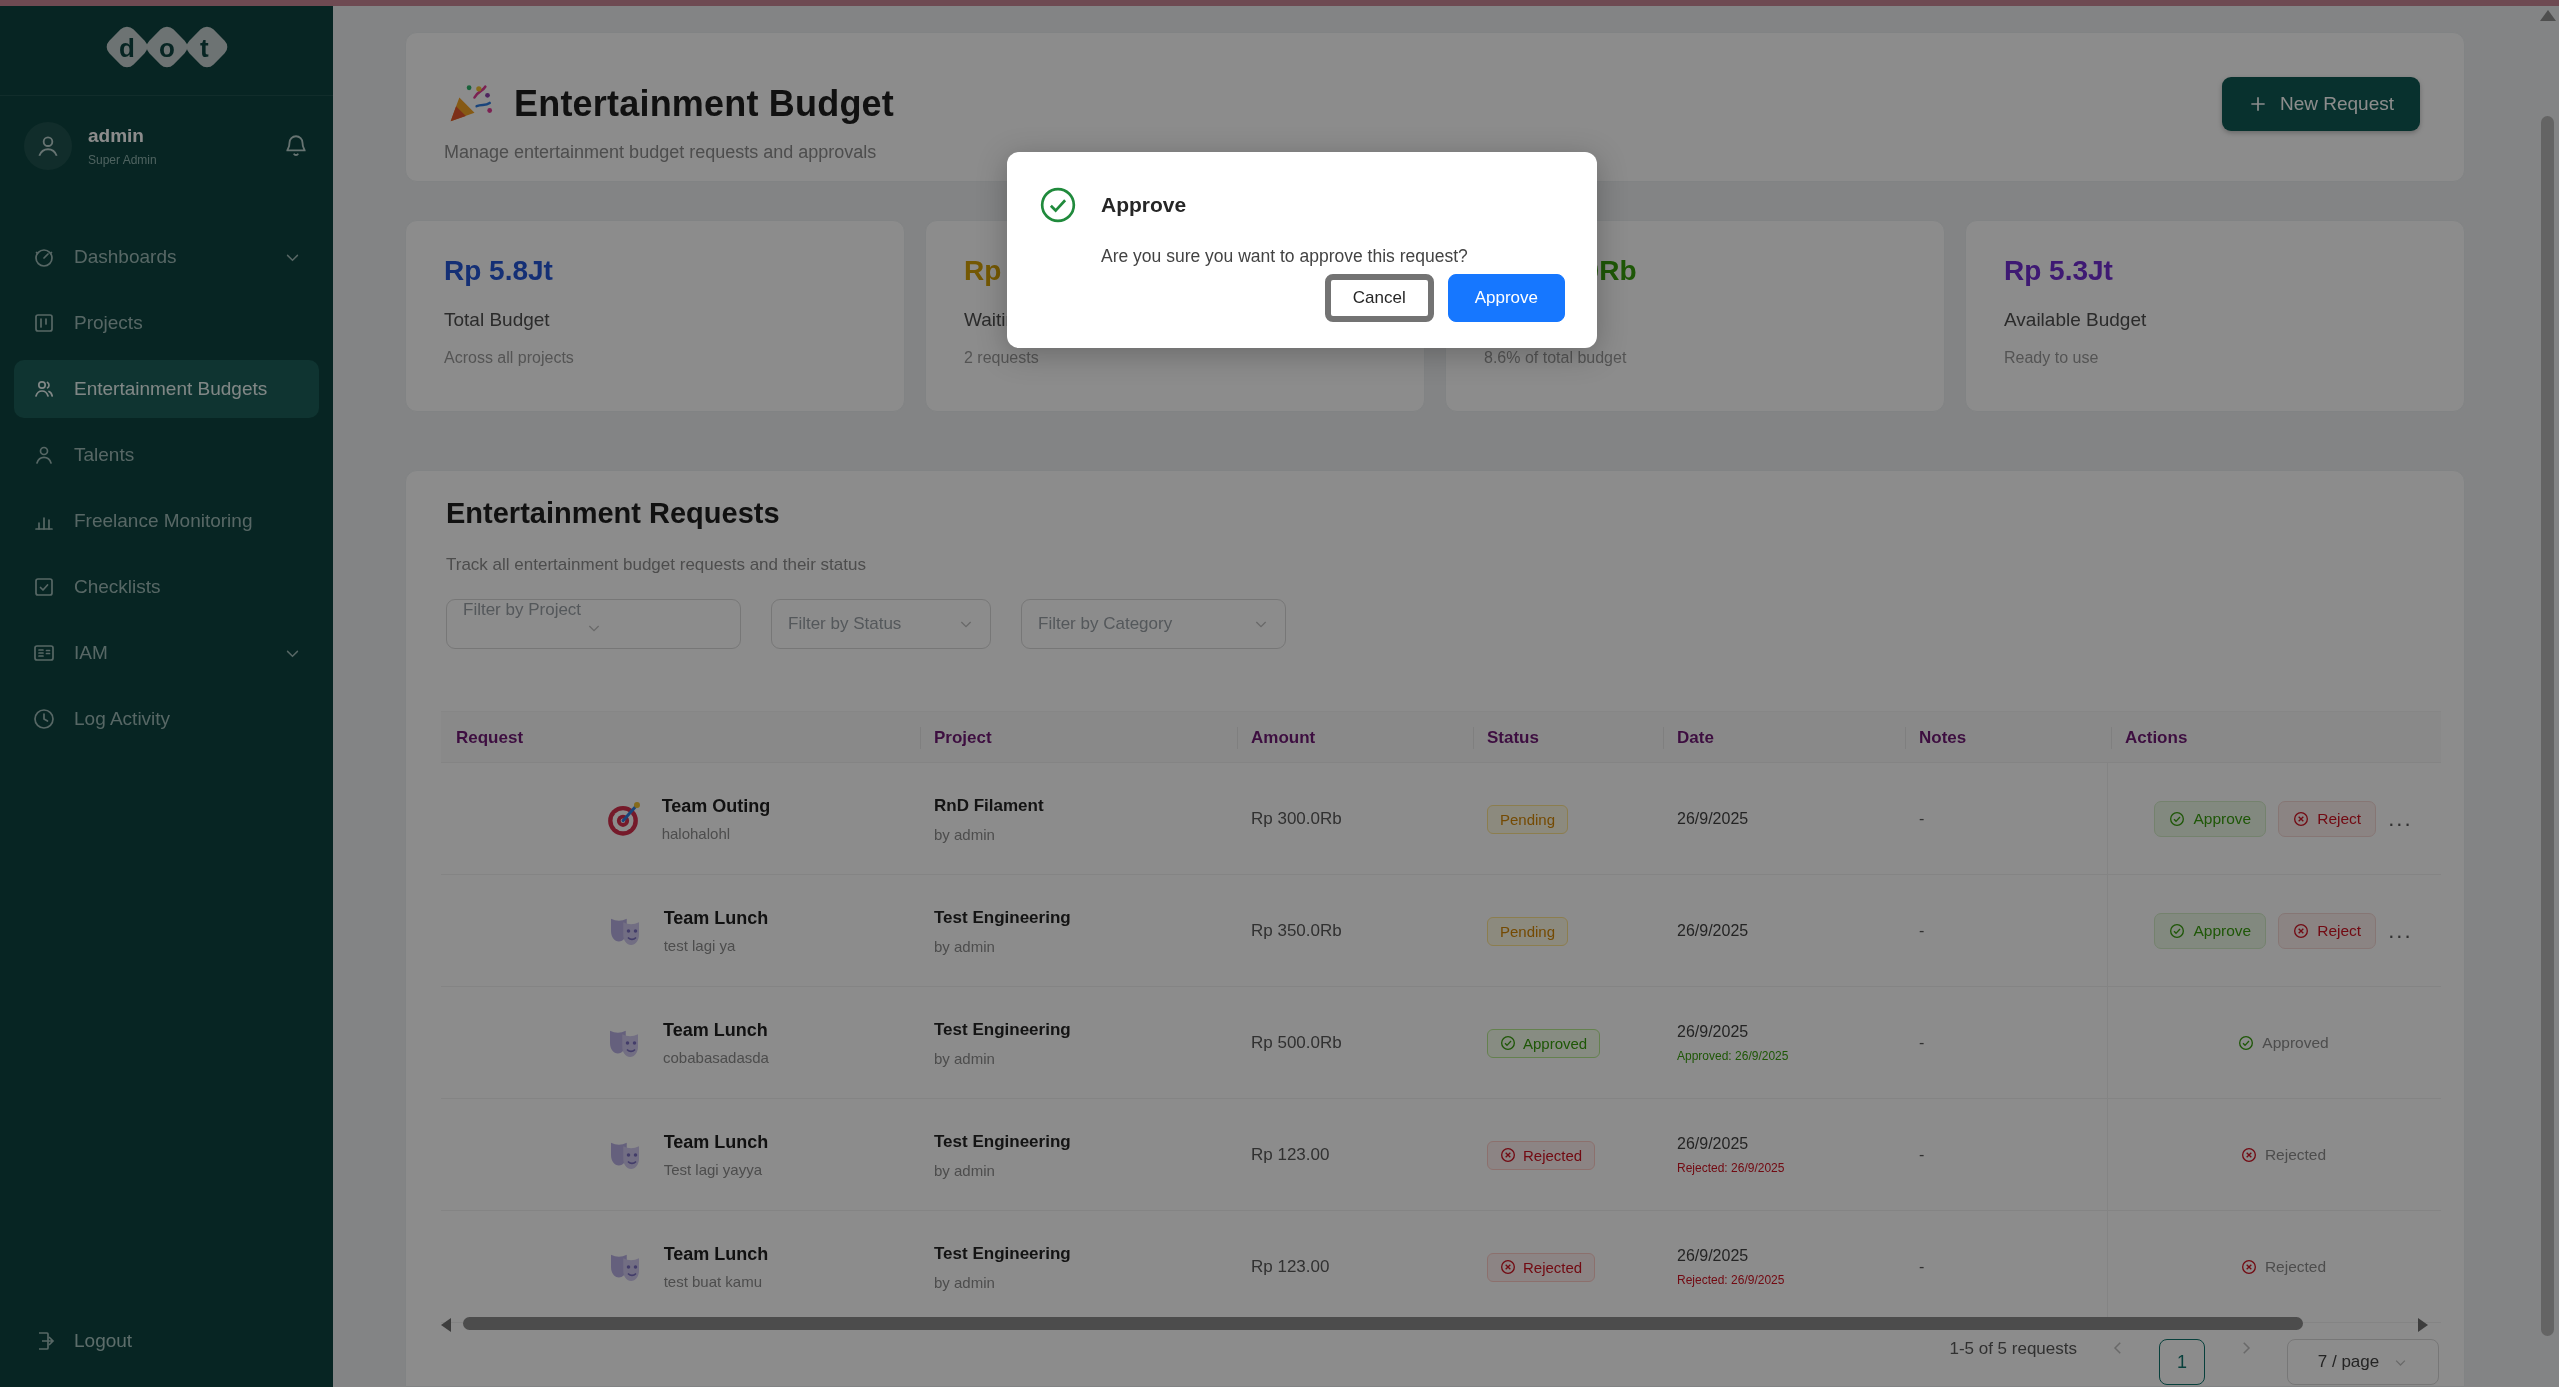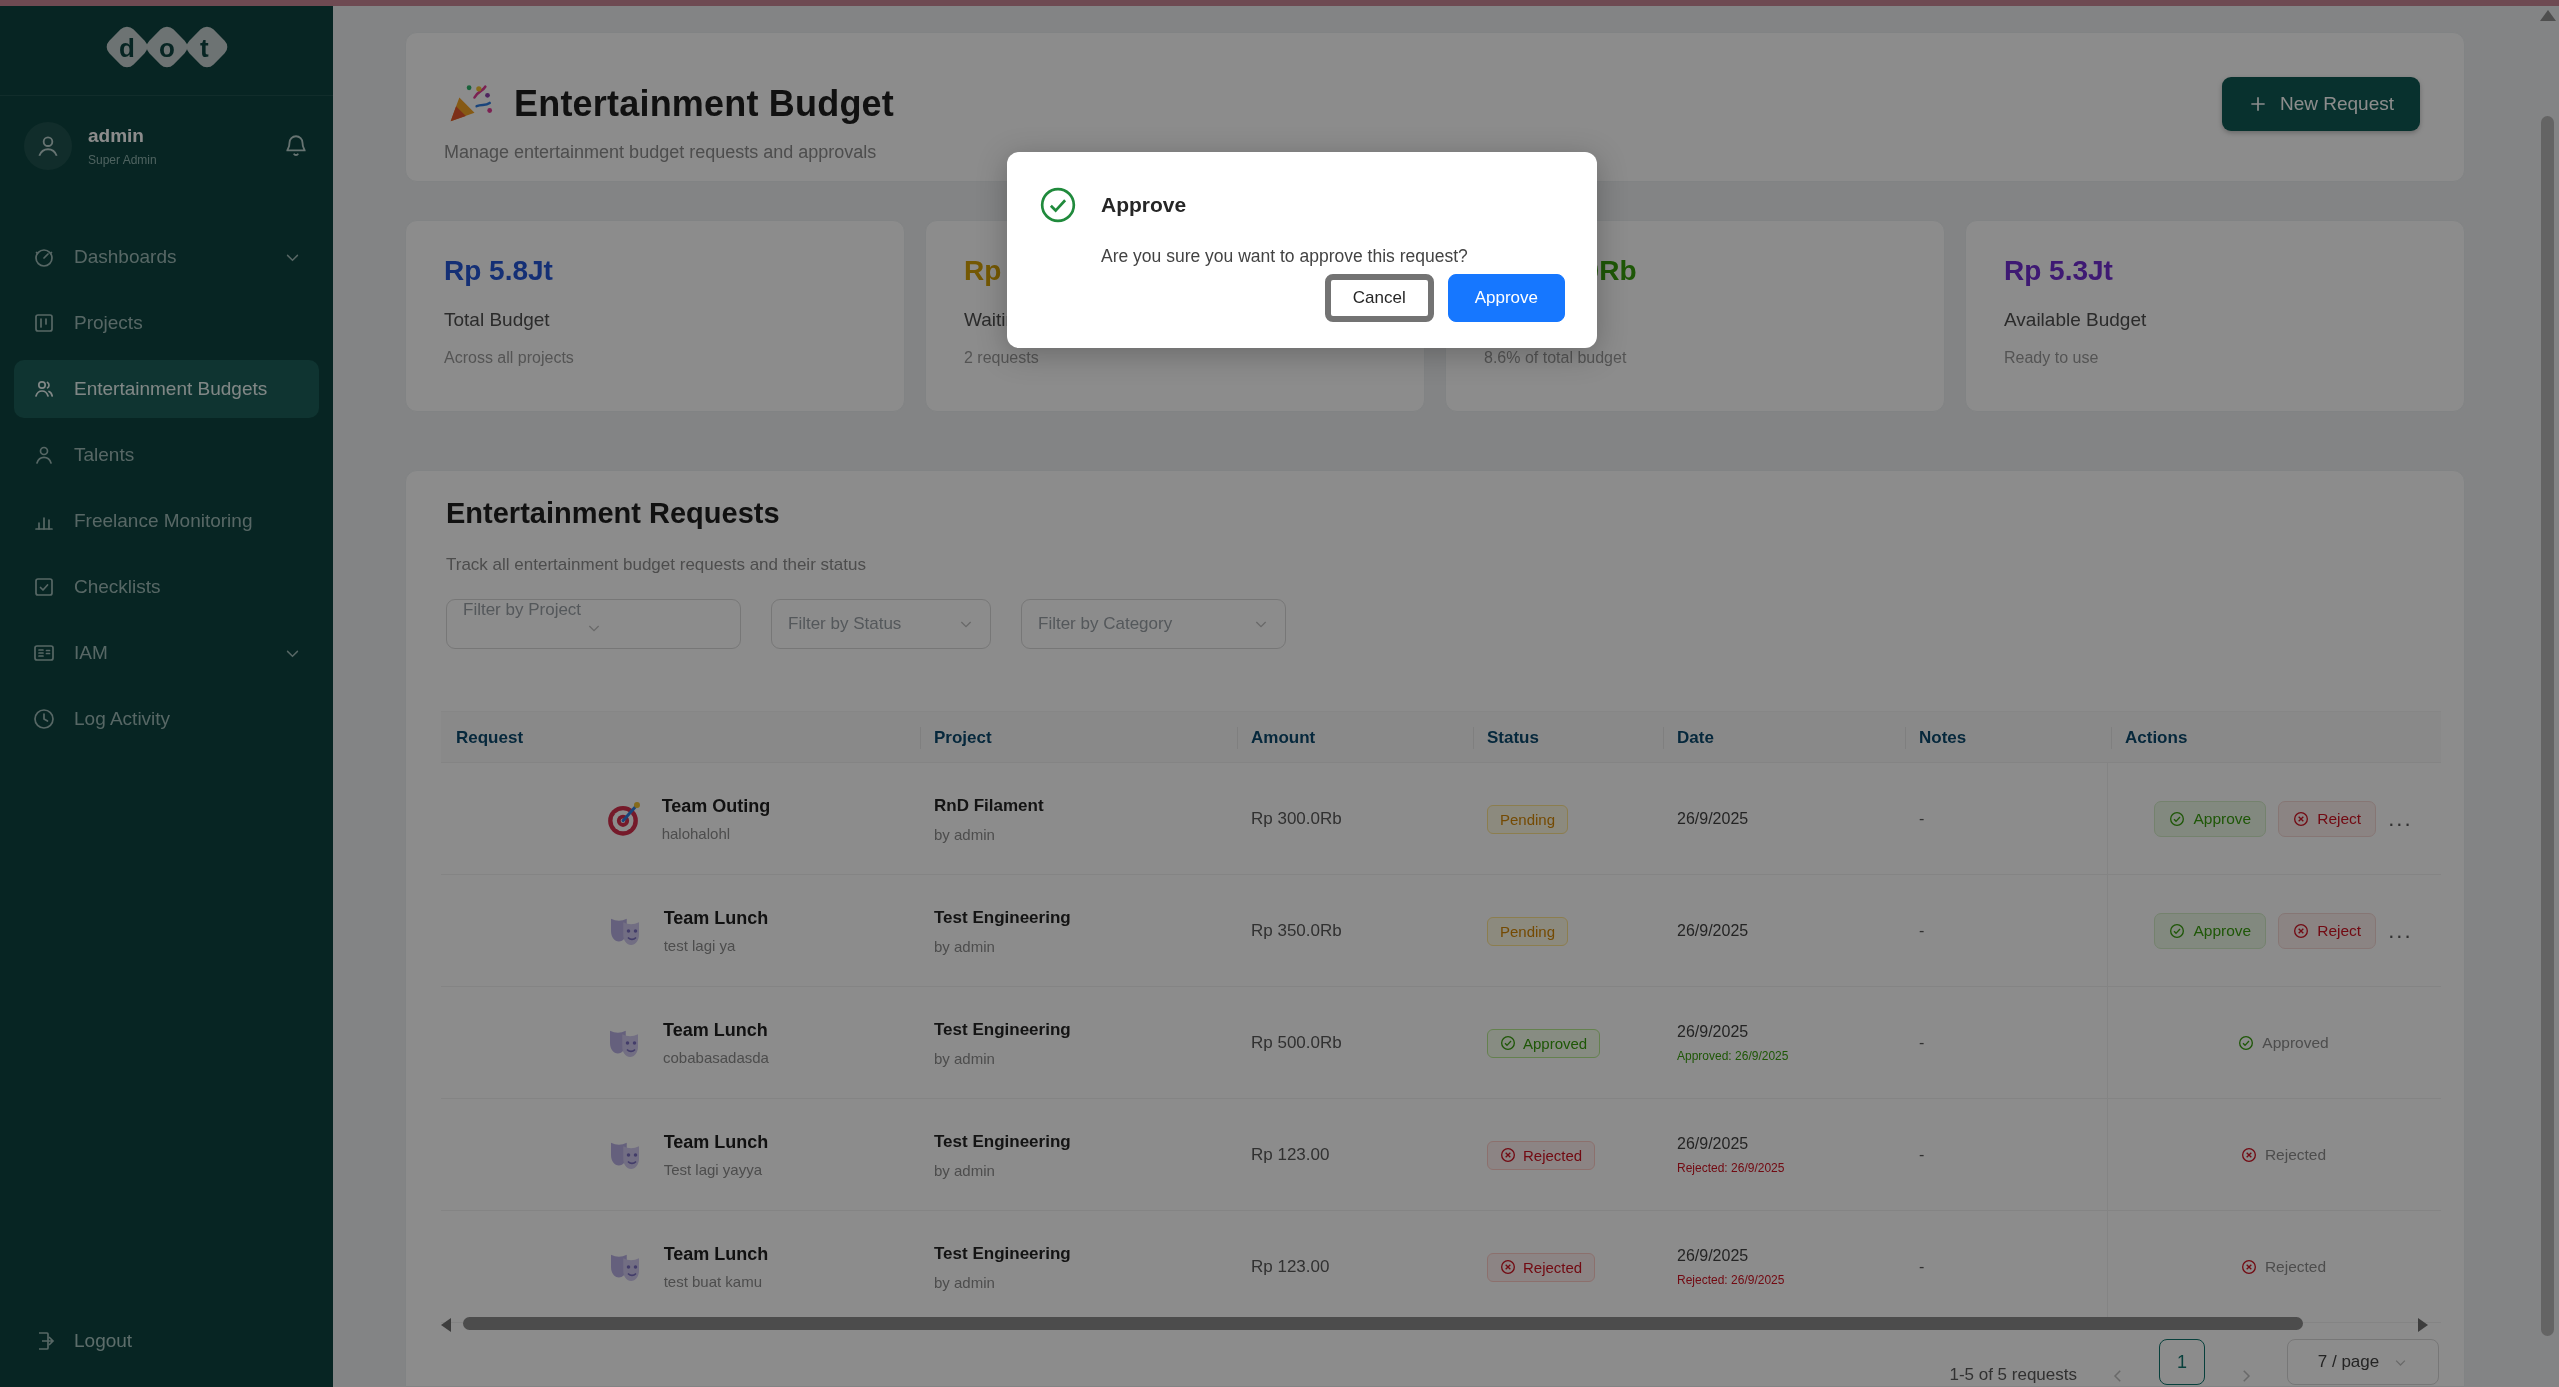--- a/index.html
+++ b/index.html
@@ -51,21 +51,21 @@
   .sect-title { position:absolute; left:40px; top:26px; font-size:29px; font-weight:bold; color:#1f1f1f; }
   .sect-sub { position:absolute; left:40px; top:84px; font-size:17px; color:#8c8c8c; }
   .filters { position:absolute; left:40px; top:128px; display:flex; gap:30px; }
   .select { height:50px; border:1px solid #d9d9d9; border-radius:9px; display:flex; align-items:center; padding:0 16px; color:#9aa0a6; font-size:17px; background:#fff; cursor:pointer; }
   .select .ph { margin-right:auto; }
   .sel-project { width:295px;flex-direction:column; } .sel-status { width:220px; } .sel-category { width:265px; }
 
   
   .tbl { position:absolute; left:35px; top:240px; width:2000px; }
   .thead { position:relative; height:52px; background:#fafafa; border-bottom:1px solid #f0f0f0; border-top:1px solid #f5f5f5; }
-  .th { position:absolute; top:0; height:52px; display:flex; align-items:center; font-size:17px; font-weight:bold; color:#0c4a6e; }
+  .th { position:absolute; top:0; height:52px; display:flex; align-items:center; font-size:17px; font-weight:bold; color:#701a75; }
   .th::before { content:""; position:absolute; left:-14px; top:15px; width:1px; height:22px; background:#e8e8e8; }
   .th.first::before { display:none; }
   .trow { position:relative; height:112px; border-bottom:1px solid #f0f0f0; background:#fff; }
   .cell { position:absolute; top:0; height:112px; display:flex; flex-direction:column; justify-content:center; }
   .c-request { left:15px; width:460px; flex-direction:row; align-items:center; gap:18px; }
   .row-icon { width:42px; height:42px; flex:0 0 auto; }
   .r-title { font-size:18px; font-weight:bold; color:#1f1f1f; }
   .r-sub { font-size:15px; color:#8c8c8c; margin-top:8px; }
   .c-project { left:493px; width:300px; }
   .p-name { font-size:17px; font-weight:bold; color:#262626; }
@@ -89,21 +89,21 @@
   .act-more { color:#595959; font-size:22px; letter-spacing:2px; background:none; border:none; cursor:pointer; }
   .act-plain { display:inline-flex; align-items:center; gap:8px; font-size:15.5px; color:#8c8c8c; }
 
   
   .h-scroll { position:absolute; left:35px; top:845px; width:2005px; height:16px; }
   .h-scroll .larr { position:absolute; left:0; top:2px; width:0; height:0; border-top:7px solid transparent; border-bottom:7px solid transparent; border-right:10px solid #6f6f6f; }
   .h-scroll .rarr { position:absolute; right:18px; top:2px; width:0; height:0; border-top:7px solid transparent; border-bottom:7px solid transparent; border-left:10px solid #6f6f6f; }
   .h-scroll .hthumb { position:absolute; left:22px; top:1px; width:1840px; height:13px; background:#8a8a8a; border-radius:7px; }
 
   
-  .pagination { position:absolute; right:25px; top:868px; display:flex; align-items:flex-end; gap:32px; }
+  .pagination { position:absolute; right:25px; top:868px; display:flex; align-items:flex-start; gap:32px; }
   .pag-summary { font-size:17px; color:#595959; }
   .pag-arrow { color:#bfbfbf; background:none; border:none; cursor:pointer; display:flex; }
   .page-box { width:46px; height:46px; border:1px solid #0f766e; color:#0f766e; border-radius:8px; background:#fff;
     display:flex; align-items:center; justify-content:center; font-size:18px; cursor:pointer; }
   .size-select { width:152px; height:46px; border:1px solid #d9d9d9; border-radius:8px; background:#fff; display:flex; align-items:center; justify-content:center; gap:14px; font-size:17px; color:#434343; cursor:pointer; }
 
   
   .mask { position:absolute; inset:0; background:rgba(0,0,0,0.45); z-index:40; }
   .modal { position:absolute; left:1007px; top:152px; width:590px; height:196px; background:#ffffff; border-radius:12px; z-index:50;
     box-shadow:0 6px 30px rgba(0,0,0,0.25); padding:34px 32px; }

